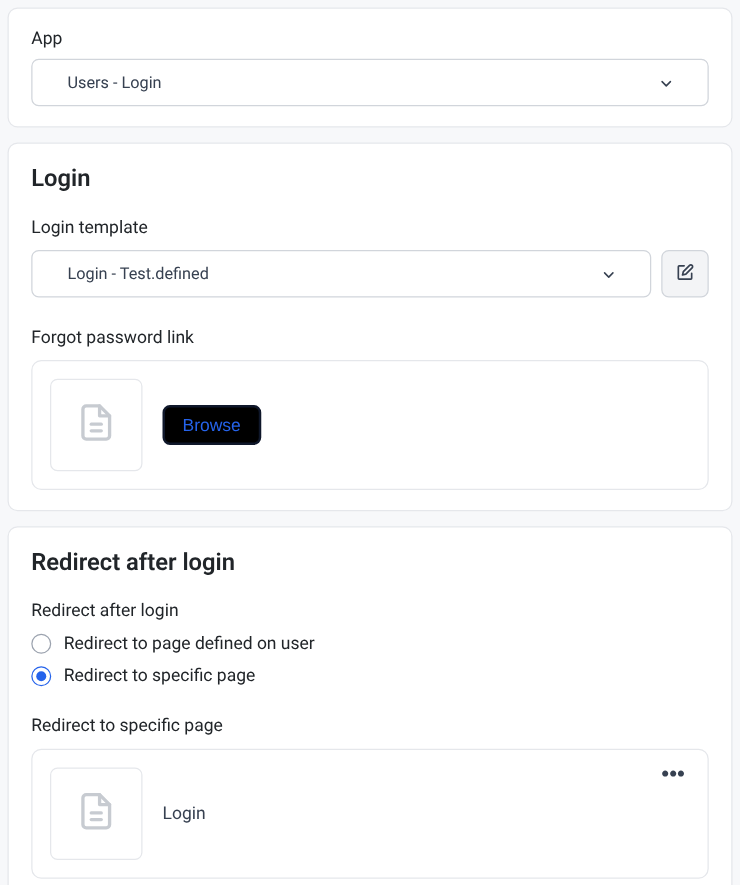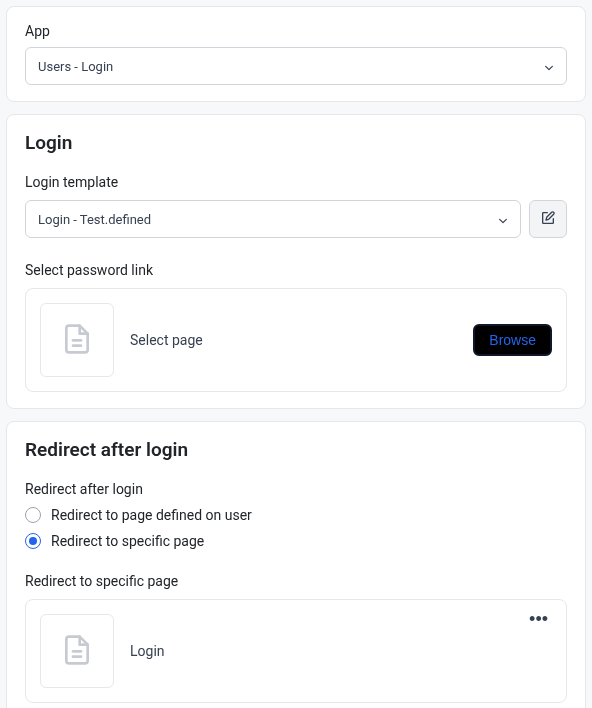--- a/index.html
+++ b/index.html
@@ -35,21 +35,21 @@
       color: #212529;
       margin-bottom: 10px;
       margin-top: 8px;
     }
     .select {
       width: 100%;
       height: 38px;
       border: 1px solid #d1d5db;
       border-radius: 6px;
       background: #fff;
-      padding: 0 12px;
+      padding: 0 28px;
       display: flex;
       align-items: center;
       justify-content: space-between;
       font-size: 13px;
       color: #374151;
       cursor: pointer;
     }
     .select-row {
       display: flex;
       gap: 8px;
@@ -173,33 +173,32 @@
     <button class="icon-btn">
       <span>
         <svg width="16" height="16" viewBox="0 0 24 24" fill="none" stroke="currentColor" stroke-width="2" stroke-linecap="round" stroke-linejoin="round">
           <path d="M11 4H5a1 1 0 0 0-1 1v14a1 1 0 0 0 1 1h14a1 1 0 0 0 1-1v-6"></path>
           <path d="M17.5 3.5a2.1 2.1 0 0 1 3 3L13 14l-4 1 1-4 7.5-7.5z"></path>
         </svg>
       </span>
     </button>
   </div>
 
-  <div class="sub-label spacer-top">Select password link</div>
+  <div class="sub-label spacer-top">Forgot password link</div>
   <div class="page-picker">
     <div class="page-thumb">
       <span>
         <svg width="32" height="32" viewBox="0 0 24 24" fill="none" stroke="currentColor" stroke-width="2" stroke-linecap="round" stroke-linejoin="round">
           <path d="M14 2H6a2 2 0 0 0-2 2v16a2 2 0 0 0 2 2h12a2 2 0 0 0 2-2V8z"></path>
           <polyline points="14 2 14 8 20 8"></polyline>
           <line x1="9" y1="13" x2="15" y2="13"></line>
           <line x1="9" y1="17" x2="15" y2="17"></line>
         </svg>
       </span>
     </div>
-    <div class="page-text">Select page</div>
     <button class="browse-btn">Browse</button>
   </div>
 </div>
 
 <div class="card">
   <div class="section-title">Redirect after login</div>
 
   <div class="sub-label">Redirect after login</div>
 
   <div class="radio-row">

